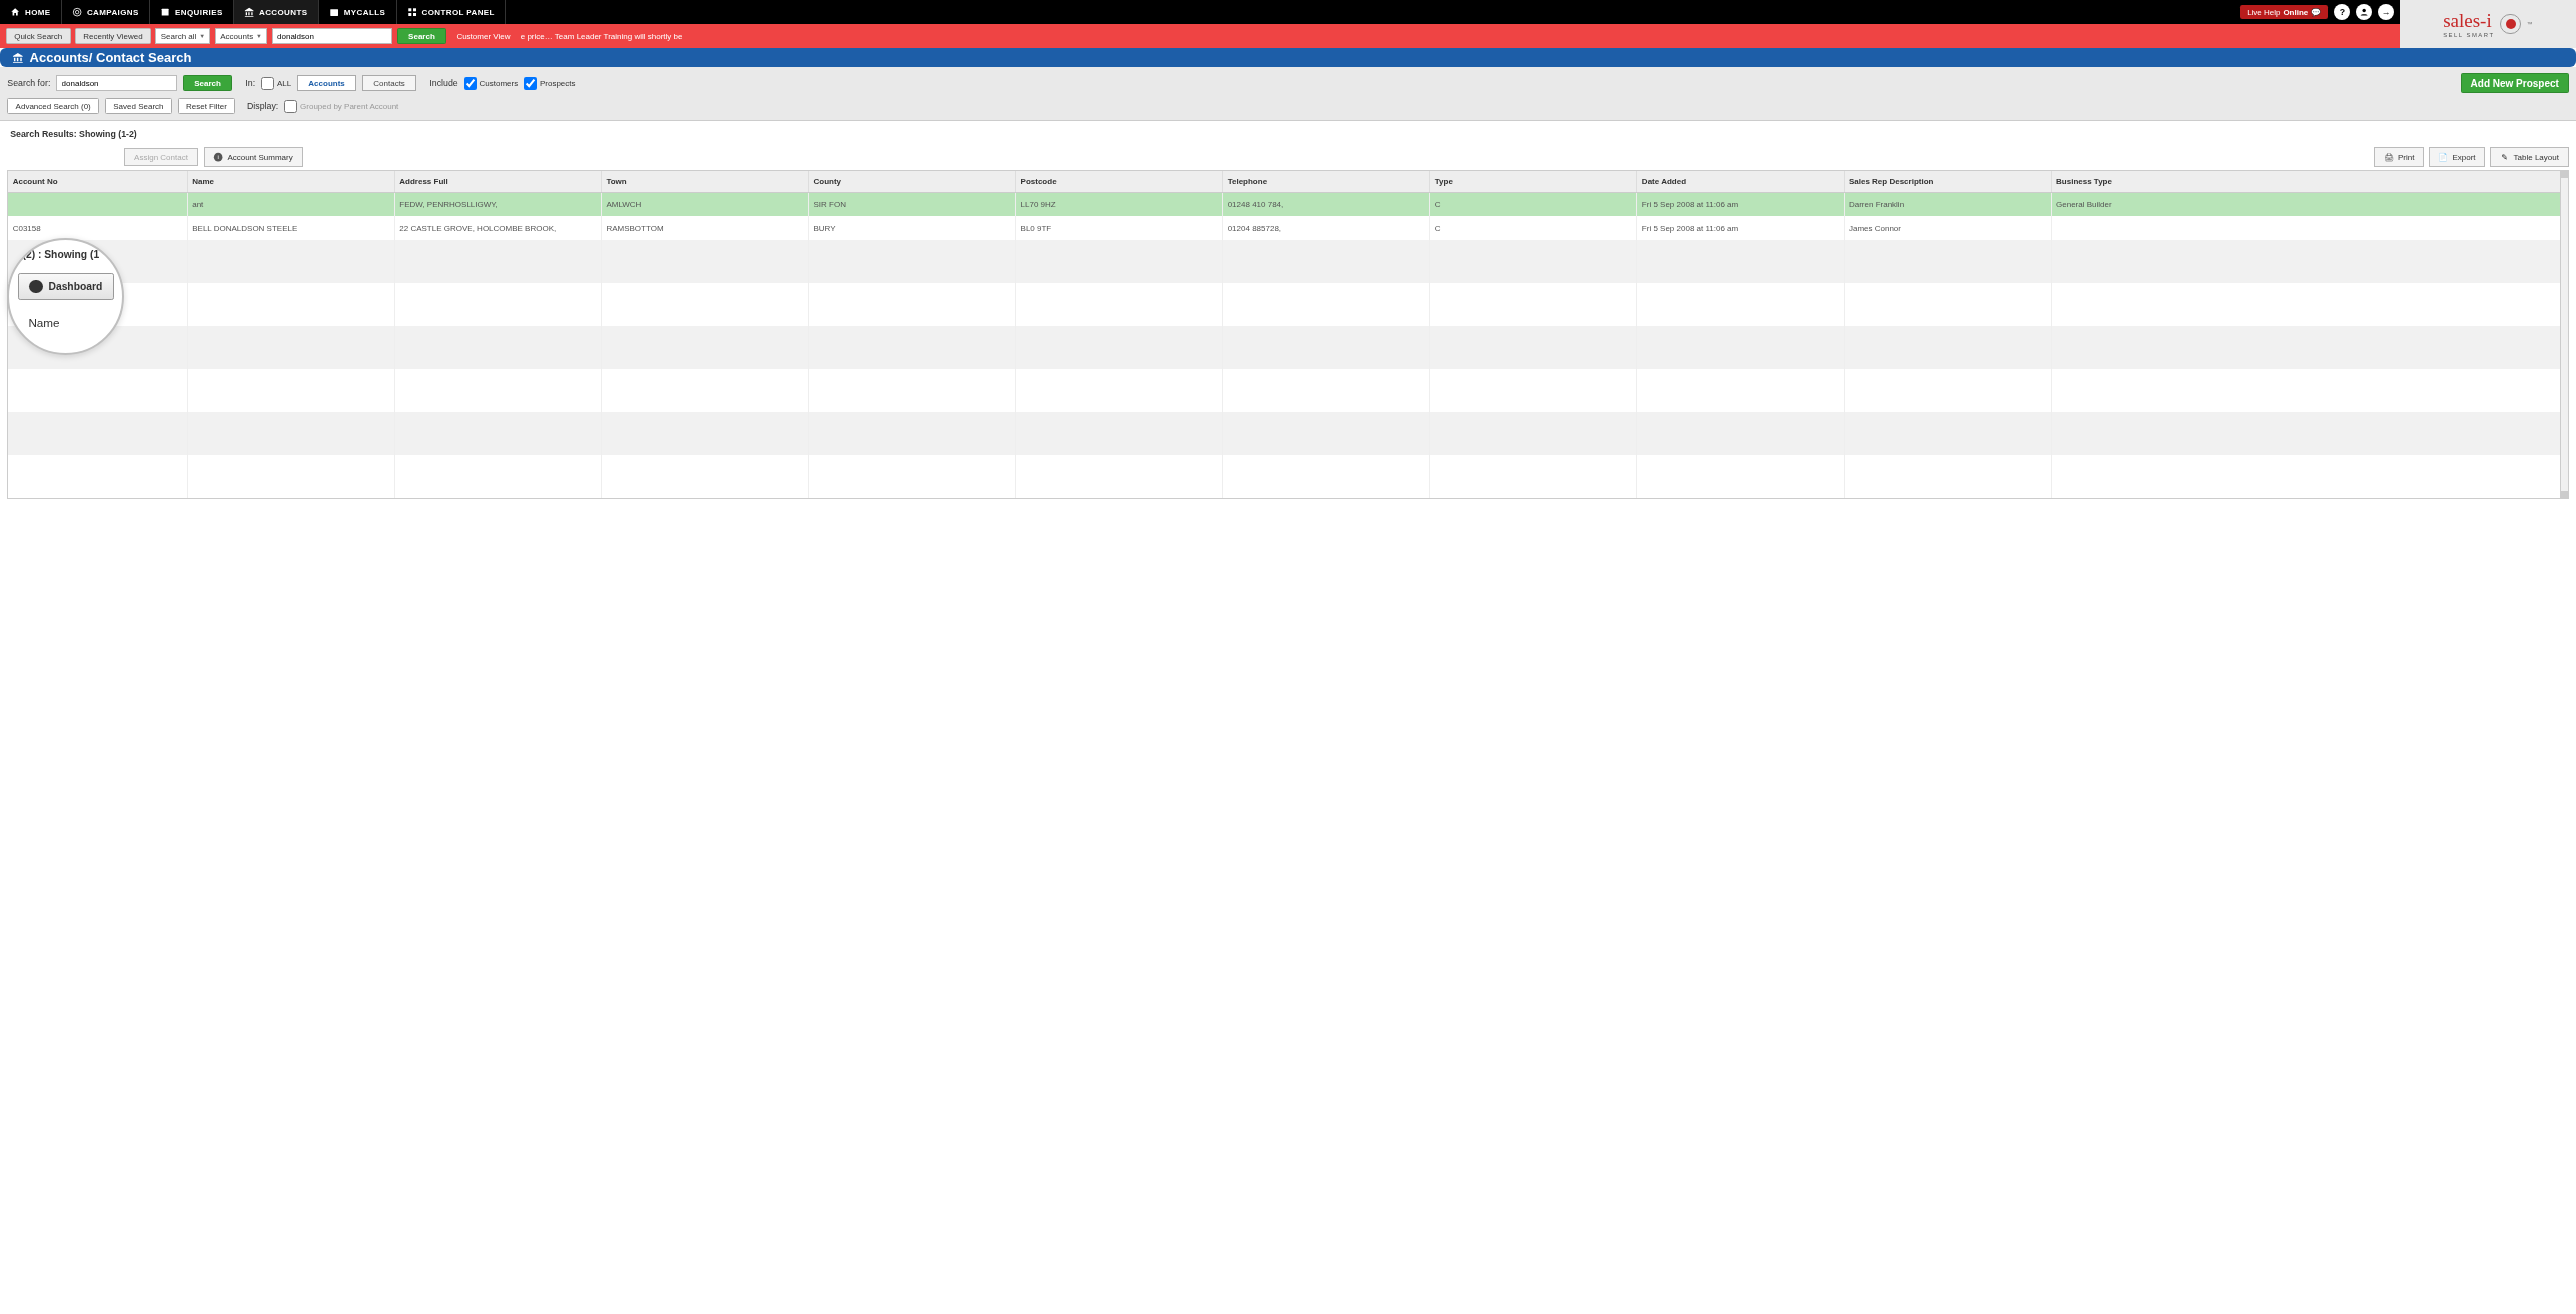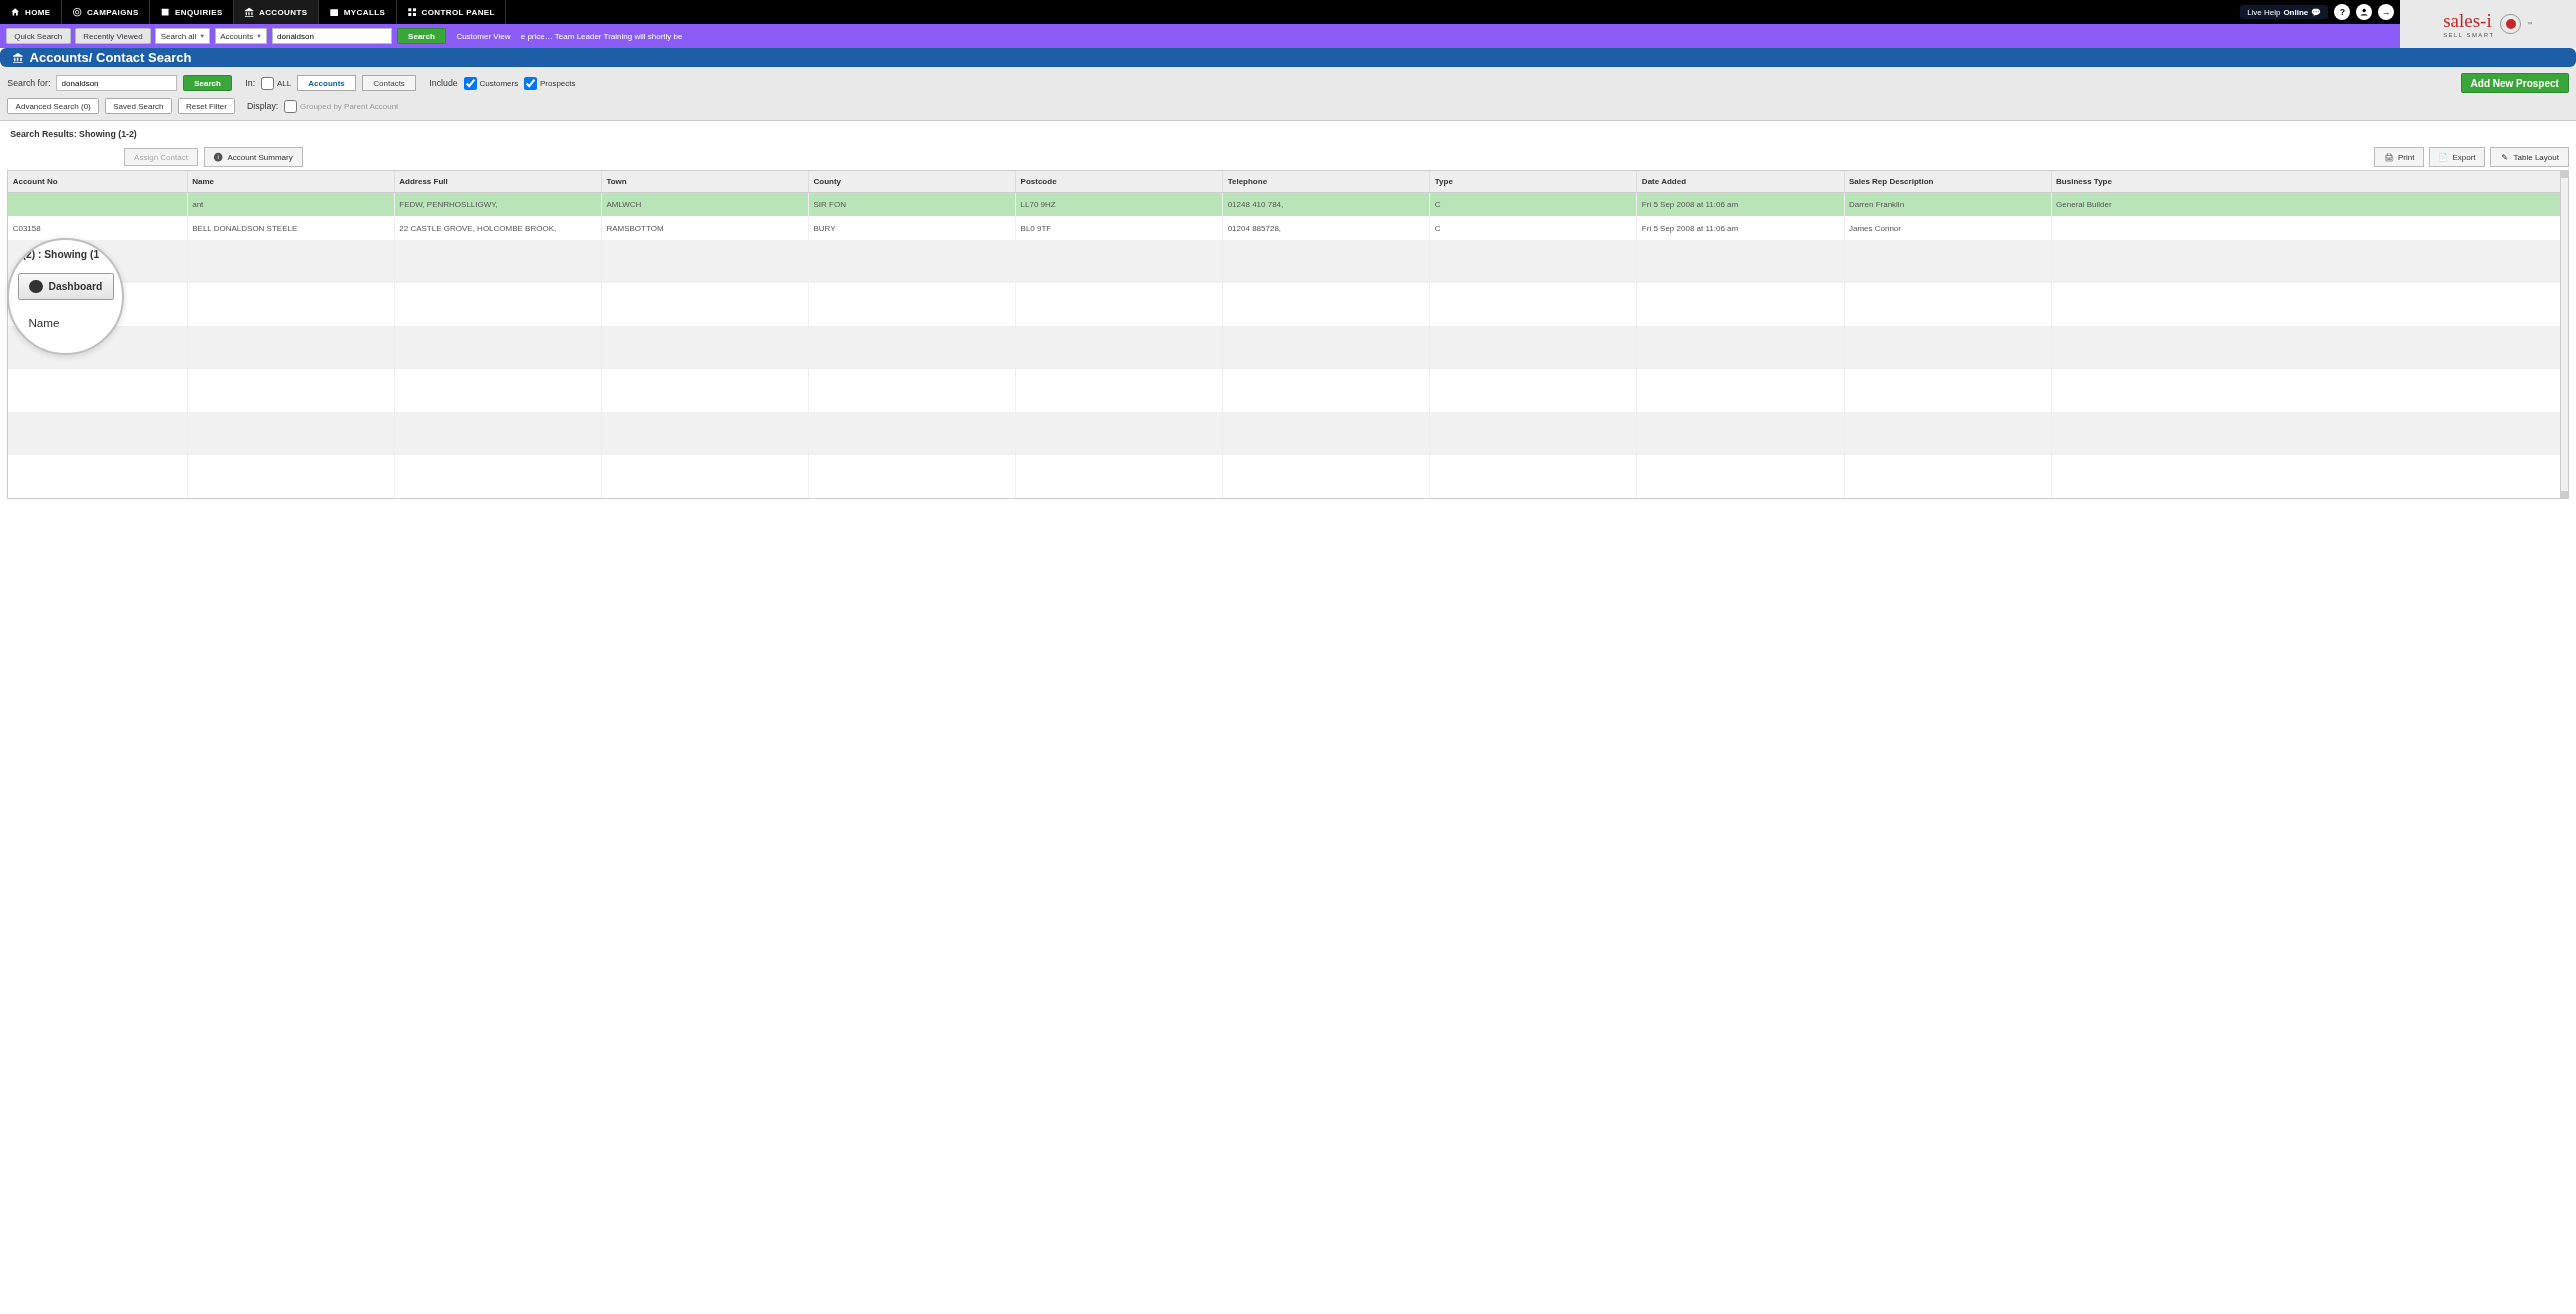--- a/index.html
+++ b/index.html
@@ -32,21 +32,21 @@
 .topnav .navitem.active { background: #1a1a1a; }
 .topnav .navitem .ic { margin-right: 4.4px; display:inline-flex; }
 .topnav .spacer { flex: 1; }
 .topnav .right {
   display: flex;
   align-items: center;
   gap: 5.9px;
   padding-right: 5.9px;
 }
 .live-help {
-  background: #0f172a;
+  background: #b91c1c;
   color: #fff;
   border-radius: 2.2px;
   padding: 2.9px 7.3px;
   font-size: 8px;
   display: flex;
   align-items: center;
   gap: 2.9px;
 }
 .live-help .online { font-weight: bold; }
 .circle-ic {
@@ -68,21 +68,21 @@
 .logo-wrap { display:flex; align-items:center; gap:5.9px;}
 .logo-eye {
   width:20.6px; height:20.6px; border:1.5px solid #999; border-radius:50%;
   display:flex; align-items:center; justify-content:center;
 }
 .logo-eye-inner { width:10.3px; height:10.3px; background:#c62828; border-radius:50%; }
 .logo-tm { font-size:5.9px; color:#777; vertical-align:top;}
 
 
 .secondbar {
-  background: #8b5cf6;
+  background: #ef4444;
   height: 24px;
   display: flex;
   align-items: center;
   padding: 0 5.9px;
   gap: 4.4px;
 }
 .btn-grey {
   background: #e6e6e6;
   border: 0.7px solid #bbb;
   border-radius: 1.5px;

